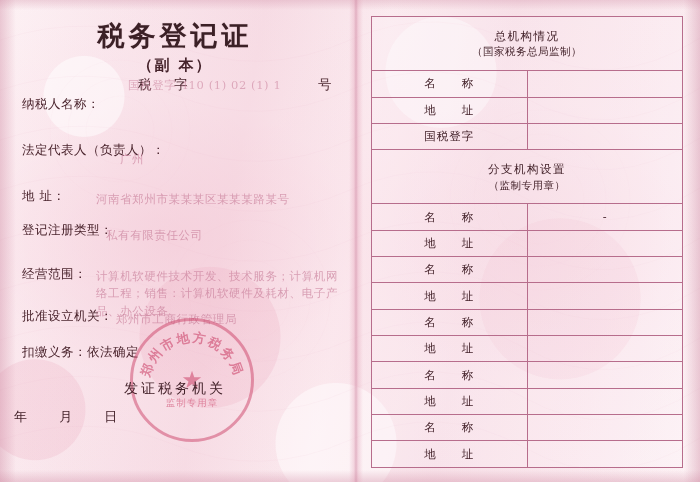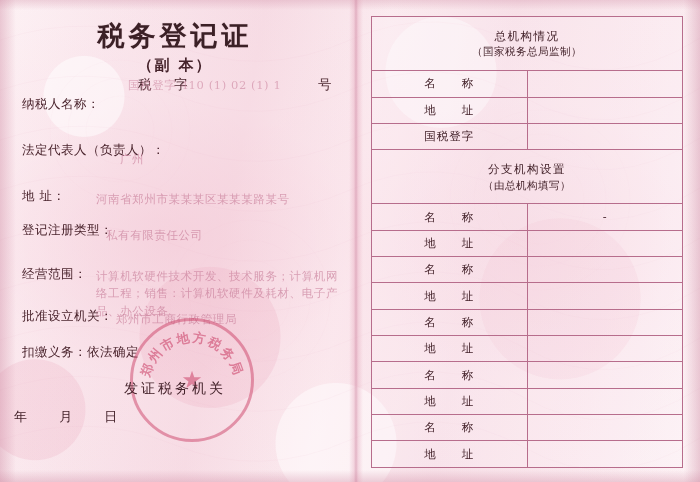--- a/index.html
+++ b/index.html
@@ -322,20 +322,21 @@
     <div class="stamp">
       <svg class="arc" viewBox="0 0 118 118">
         <defs>
           <path id="arcpath" d="M 16,64 A 43,43 0 0 1 102,64" fill="none"></path>
         </defs>
         <text>
           <textPath href="#arcpath" startOffset="50%" text-anchor="middle">郑州市地方税务局</textPath>
         </text>
       </svg>
       <div class="star">★</div>
+      <div class="stamp-bottom">监制专用章</div>
     </div>
 
     <div class="issue-authority">发证税务机关</div>
     <div class="issue-date">年 月 日</div>
   </div>
 
   <div class="right-page">
     <table class="reg">
       <tbody>
         <tr>
@@ -354,21 +355,21 @@
           <td class="val-cell"></td>
         </tr>
         <tr>
           <td class="lab">国税登字</td>
           <td class="val-cell"></td>
         </tr>
 
         <tr>
           <td class="hdr" colspan="2">
             <span>分支机构设置</span>
-            <span class="sub">（由总机构填写）</span>
+            <span class="sub">（监制专用章）</span>
           </td>
         </tr>
 
         <tr>
           <td class="lab">名　　称</td>
           <td class="val-cell" style="text-align:center;">-</td>
         </tr>
         <tr>
           <td class="lab">地　　址</td>
           <td class="val-cell"></td>

